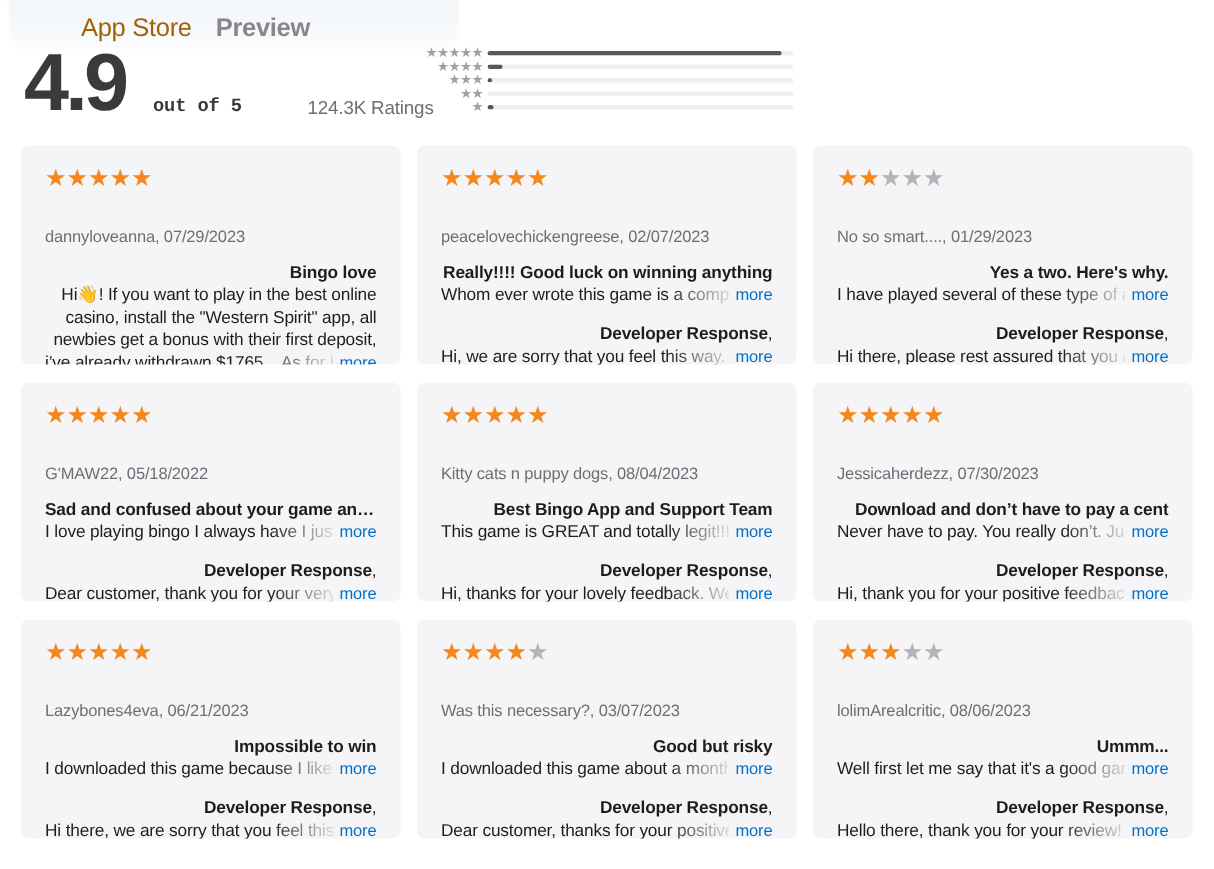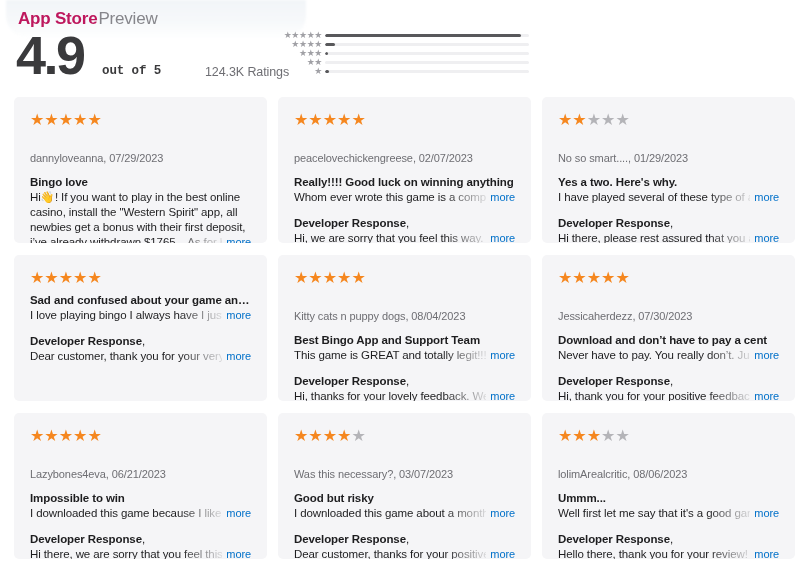--- a/index.html
+++ b/index.html
@@ -24,22 +24,22 @@
     border-radius: 0 0 22px 22px;
     filter: blur(1px);
   }
   .header-title {
     position: absolute;
     left: 18px; top: 9px;
     font-size: 17px;
     letter-spacing: -0.2px;
     white-space: nowrap;
   }
-  .header-title .bold { font-weight: bold; color: #be185d; }
-  .header-title .light { font-weight: normal; color: #86868b; margin-left: 1px; }
+  .header-title .bold { font-weight: normal; color: #a16207; margin-left: 36px; }
+  .header-title .light { font-weight: bold; color: #86868b; margin-left: 16px; }
 
   
   .summary {
     position: relative;
     height: 56px;
   }
   .big-score {
     position: absolute;
     left: 16px; top: -8px;
     font-size: 54px;
@@ -131,21 +131,21 @@
 
   .card-meta {
     font-size: 11px;
     color: #6e6e73;
     letter-spacing: -0.1px;
     margin-bottom: 12px;
     white-space: nowrap;
     overflow: hidden;
     margin-top: 24px;
   }
-  .block { margin-bottom: 12px; }
+  .block { margin-bottom: 12px; text-align: right; }
   .block:last-child { margin-bottom: 0; }
 
   .b-title {
     font-size: 11.5px;
     font-weight: bold;
     color: #1d1d1f;
     letter-spacing: -0.1px;
     white-space: nowrap;
     overflow: hidden;
     text-overflow: ellipsis;
@@ -290,20 +290,21 @@
       <div class="block">
         <div class="b-title"><span>Developer Response</span><span class="comma">,</span></div>
         <div class="b-body">
           <span class="b-text">Hi there, please rest assured that you are not</span>
           <span class="b-more">more</span>
         </div>
       </div>
     </div>
     <div class="card">
       <div class="card-stars"><span class="star-on">★</span><span class="star-on">★</span><span class="star-on">★</span><span class="star-on">★</span><span class="star-on">★</span></div>
+      <div class="card-meta">G'MAW22, 05/18/2022</div>
       <div class="block">
         <div class="b-title">Sad and confused about your game and ads</div>
         <div class="b-body">
           <span class="b-text">I love playing bingo I always have I just don’t</span>
           <span class="b-more">more</span>
         </div>
       </div>
       <div class="block">
         <div class="b-title"><span>Developer Response</span><span class="comma">,</span></div>
         <div class="b-body">

